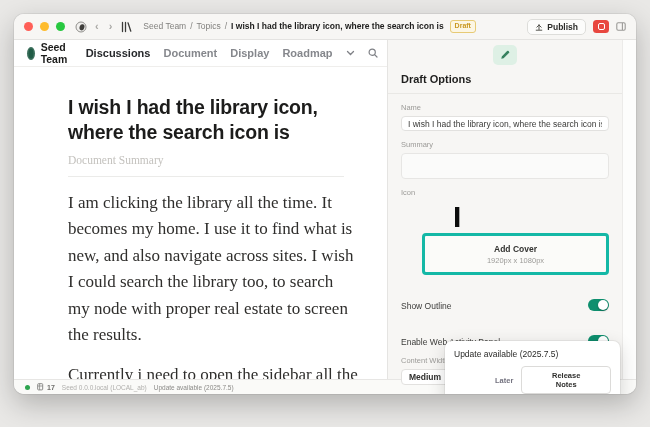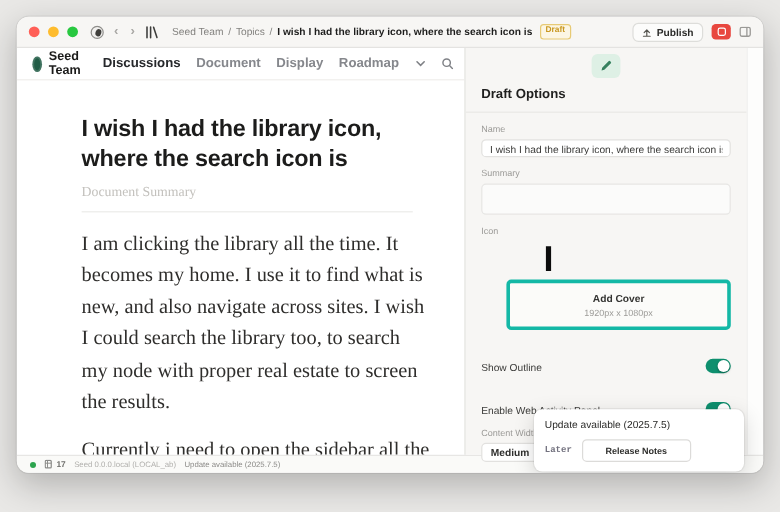--- a/index.html
+++ b/index.html
@@ -124,21 +124,21 @@
     position:absolute; right:16px; top:327px; width:175px; background:#fff; border-radius:7px;
     box-shadow:0 5px 18px rgba(0,0,0,.16), 0 0 0 1px rgba(0,0,0,.05);
     padding:8px 9px 8px; z-index:20;
   }
   .popup-msg { font-size:8.5px; color:#2a2a28; }
   .popup-actions { margin-top:7px; display:flex; align-items:center; gap:8px; }
   .btn-primary {
     background:#0c8566; color:#fff; font-size:7.5px; font-weight:700; border:none;
     padding:4px 7px; border-radius:4px; cursor:default; font-family:inherit;
   }
-  .btn-later { background:none; border:none; font-size:7.5px; font-weight:600; color:#73727f; cursor:default; font-family:Liberation Mono, monospace; }
+  .btn-later { background:none; border:none; font-size:7.5px; font-weight:600; color:#73727f; cursor:default; font-family:Liberation Sans, sans-serif;margin-left:41px; }
   .btn-outline {
     background:#fff; border:1px solid #dcdbd9; border-radius:4px; font-size:7.5px; font-weight:700;
     color:#2e2e2c; padding:4px 19px; cursor:default; font-family:inherit;
   }
 </style>
 </head>
 <body>
 
 <div class="window">
 

